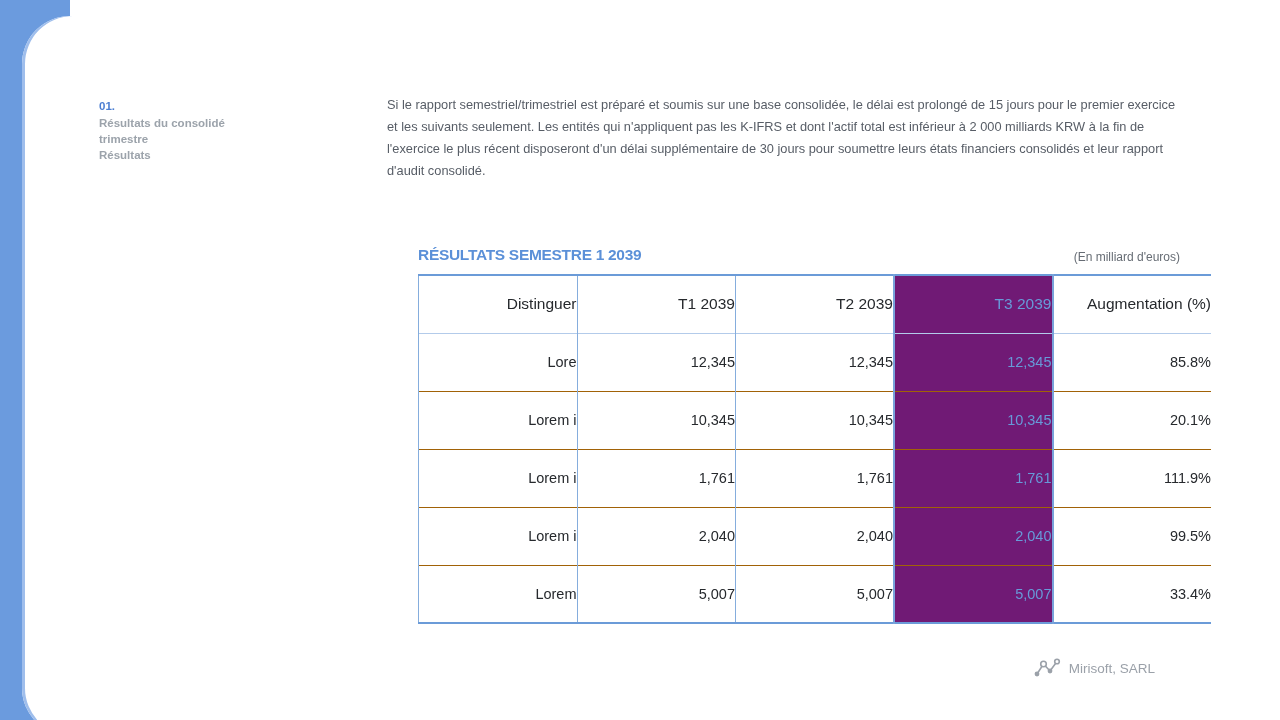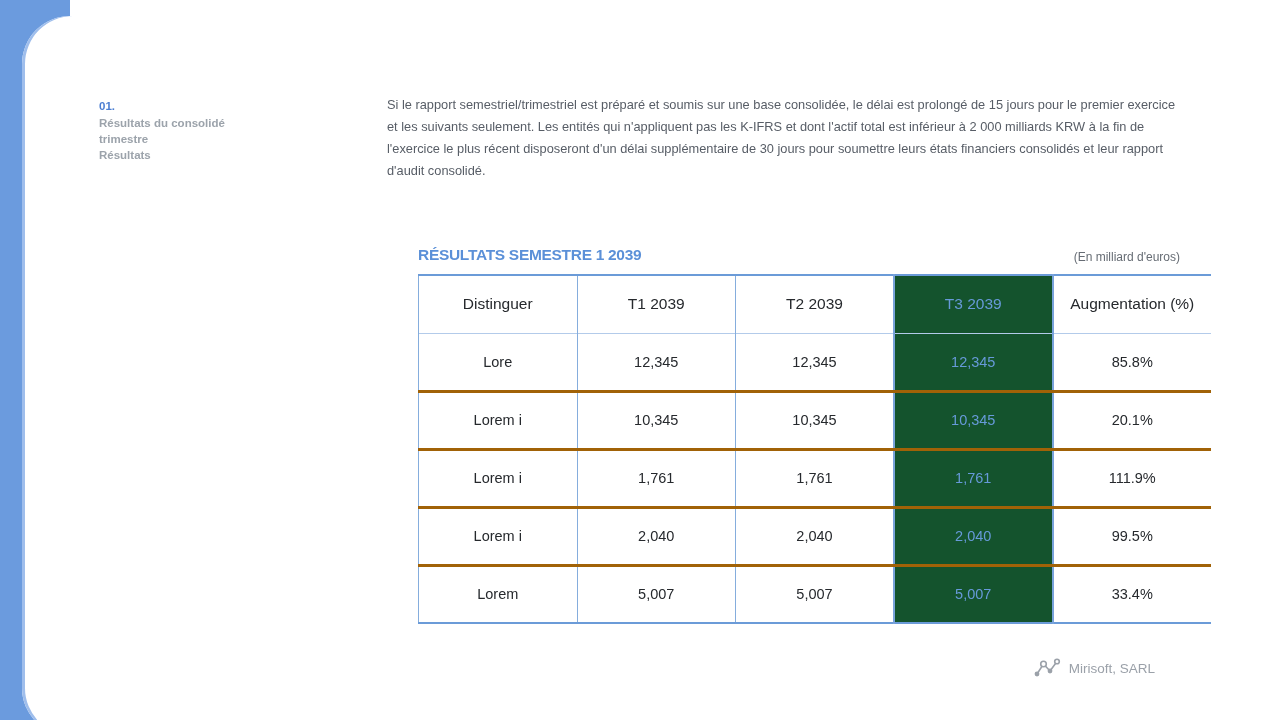--- a/index.html
+++ b/index.html
@@ -31,29 +31,29 @@
   .table-wrap { position:absolute; left:365px; top:222px; width:793px;padding-left:31px; }
   .table-head { display:flex; justify-content:space-between; align-items:flex-end; height:26px; margin-bottom:10px; }
   .table-title { color:#5b90d8; font-weight:bold; font-size:15.5px; letter-spacing:-0.3px; }
   .unit-note { color:#666c74; font-size:12px; }
 
   table.results {
     width:793px; table-layout:fixed; border-collapse:collapse;
     border-top:2px solid #6b9bd8; border-bottom:2px solid #6b9bd8;
   }
   table.results th, table.results td {
-    height:58px; text-align:center; vertical-align:middle;
+    height:58px; text-align:right; vertical-align:middle;
     border-left:1px solid #85addd;
   }
   table.results th { font-size:15.5px; font-weight:500; color:#26292d; }
   table.results td { font-size:14.5px; color:#26292d; }
   table.results thead tr { border-bottom:1px solid #b3cbea; }
-  table.results tbody tr + tr { border-top:3px solid #a16207; }
+  table.results tbody tr + tr { border-top:1px solid #a16207; }
   table.results .t3 {
-    background:#14532d; color:#679ad9;
+    background:#701a75; color:#679ad9;
     border-left:2px solid #79a3db; border-right:2px solid #79a3db;
   }
 
   
   .footer { position:absolute; right:125px; top:642px; display:flex; align-items:center; gap:8px; }
   .footer-company { color:#9ba1a9; font-size:13.5px; }
   .molecule { display:inline-block; }
 </style>
 </head>
 <body>

